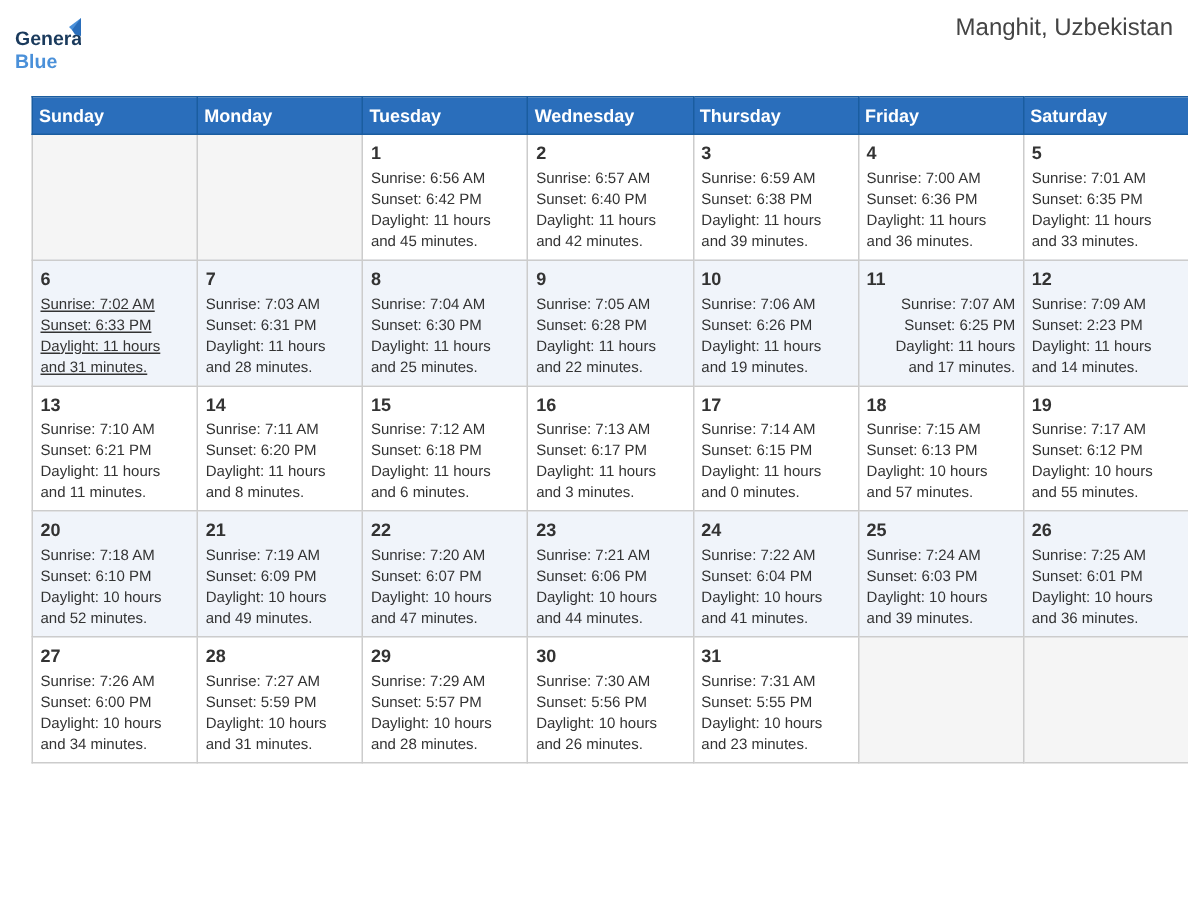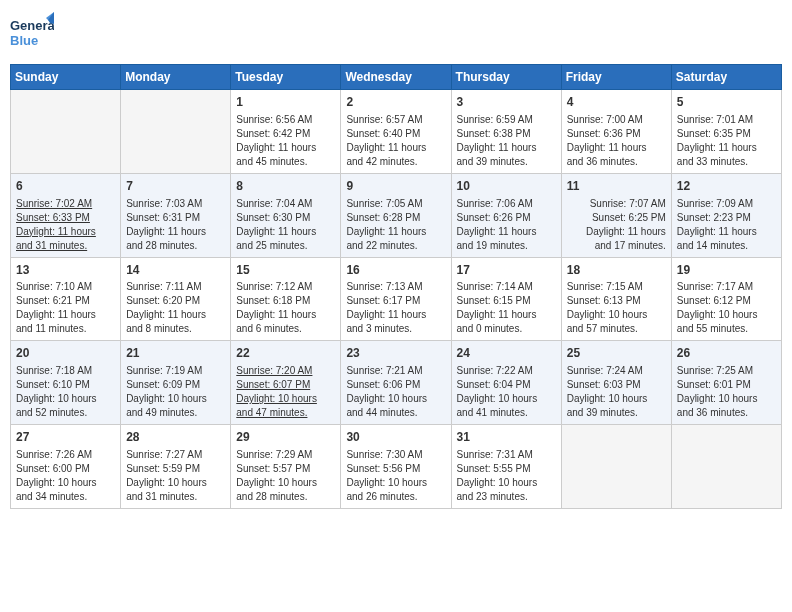--- a/index.html
+++ b/index.html
@@ -31,20 +31,21 @@
     }
     .month-title h2 {
       font-size: 16px;
       color: #444;
       font-weight: normal;
     }
     .calendar {
       width: 100%;
       border-collapse: collapse;
       font-size: 10.5px;
+      margin-left: 11px;
     }
     .calendar th {
       background: #2a6ebb;
       color: #fff;
       padding: 5px 4px;
       text-align: left;
       font-size: 12px;
       font-weight: bold;
       border: 1px solid #1a5da0;
     }
@@ -85,20 +86,21 @@
         <svg width="44" height="44" viewBox="0 0 44 44">
           <text x="0" y="20" font-size="13" font-weight="bold" fill="#1a3a5c">General</text>
           <text x="0" y="35" font-size="13" font-weight="bold" fill="#4a90d9">Blue</text>
           <polygon points="36,8 44,2 42,12 38,10" fill="#4a90d9"></polygon>
           <polygon points="38,10 44,2 44,14 40,13" fill="#2a6ebb"></polygon>
         </svg>
       </div>
     </div>
   </div>
   <div class="month-title">
+    <h2>Manghit, Uzbekistan</h2>
   </div>
 </div>
 
 <table class="calendar">
   <thead>
     <tr>
     <th>Sunday</th>
         <th>Monday</th>
         <th>Tuesday</th>
         <th>Wednesday</th>
@@ -238,21 +240,21 @@
 Daylight: 10 hours and 52 minutes.</div>
         </td>
         <td>
           <span class="day-num">21</span>
           <div class="day-info" style="white-space: pre-line;">Sunrise: 7:19 AM
 Sunset: 6:09 PM
 Daylight: 10 hours and 49 minutes.</div>
         </td>
         <td>
           <span class="day-num">22</span>
-          <div class="day-info" style="white-space: pre-line; text-decoration: underline;">Sunrise: 7:20 AM
+          <div class="day-info" style="white-space: pre-line;">Sunrise: 7:20 AM
 Sunset: 6:07 PM
 Daylight: 10 hours and 47 minutes.</div>
         </td>
         <td>
           <span class="day-num">23</span>
           <div class="day-info" style="white-space: pre-line;">Sunrise: 7:21 AM
 Sunset: 6:06 PM
 Daylight: 10 hours and 44 minutes.</div>
         </td>
         <td>

